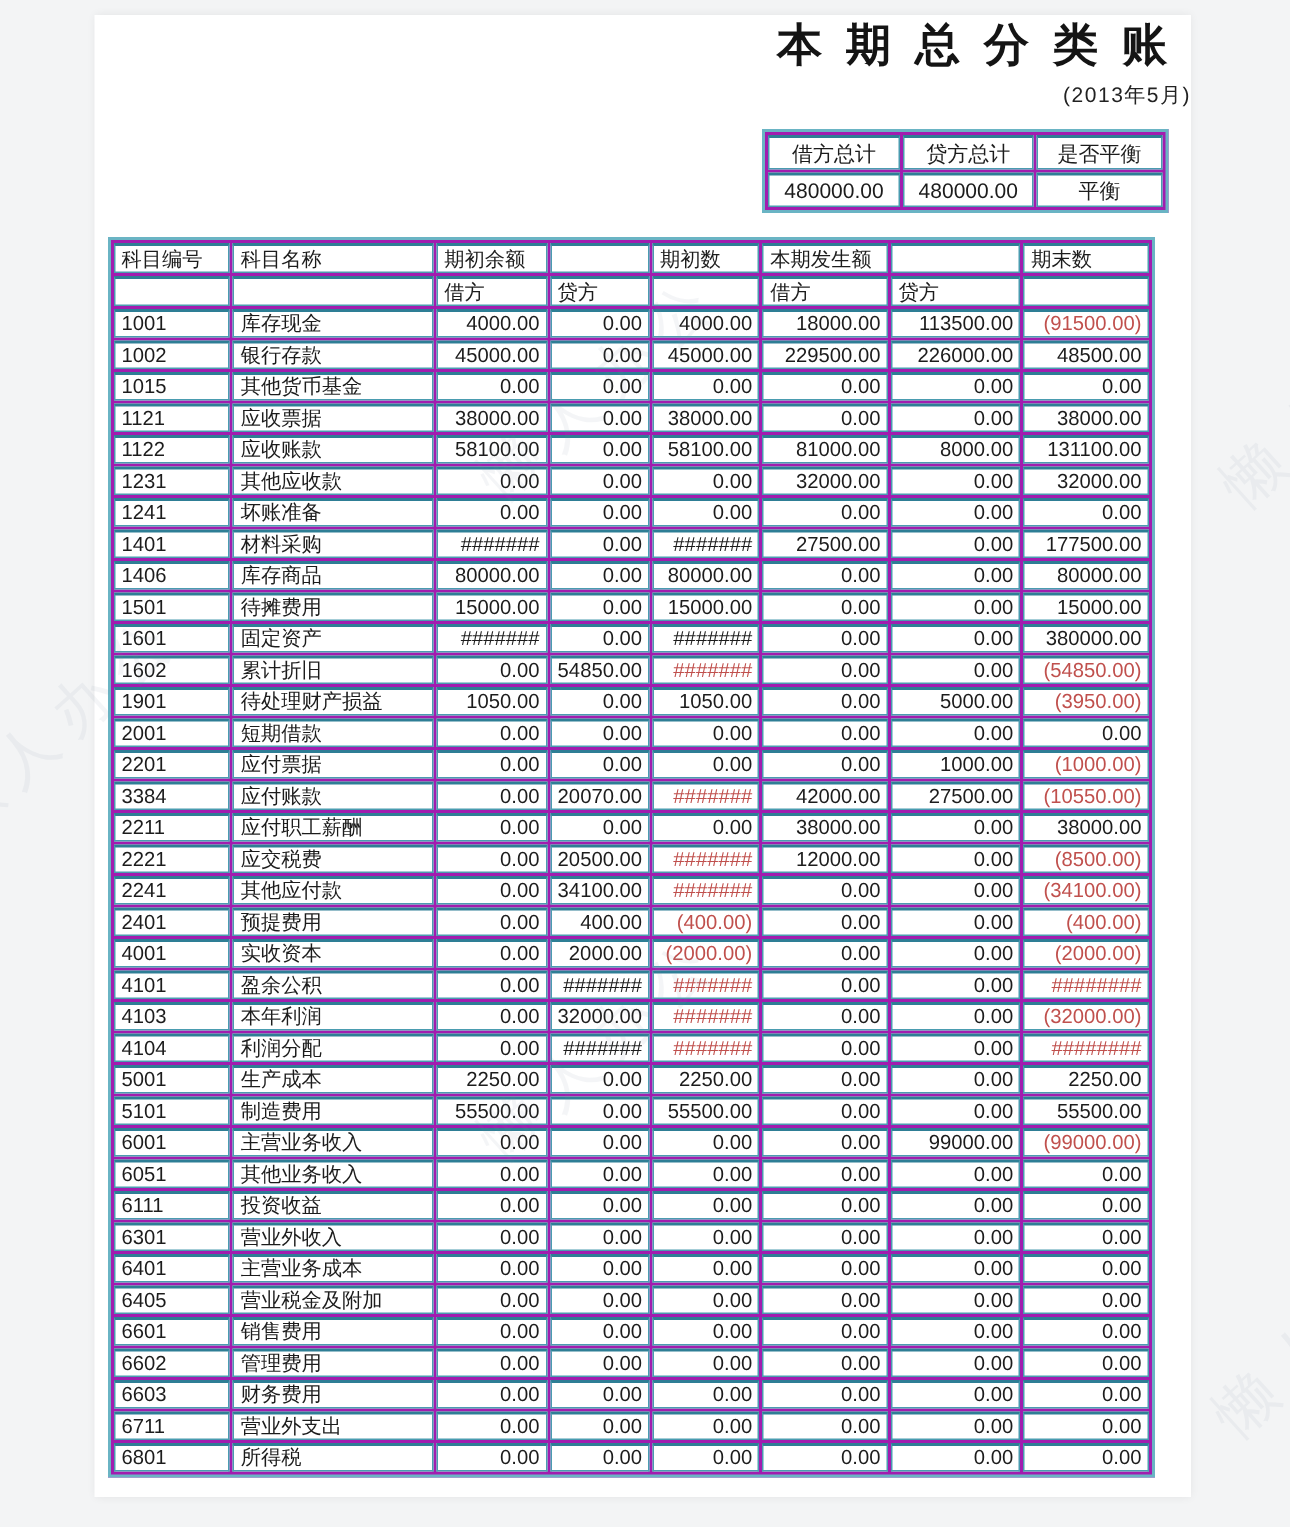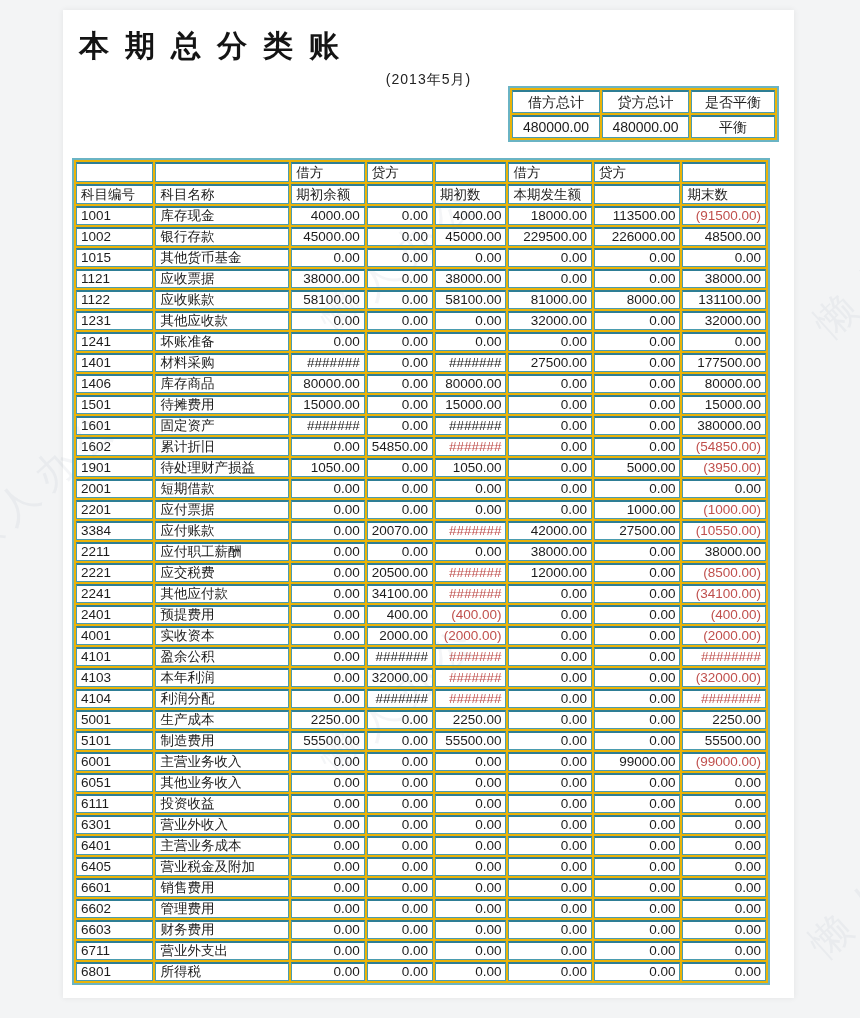--- a/index.html
+++ b/index.html
@@ -10,37 +10,36 @@
     color:#1c1c1c;
     position:relative;
     overflow:hidden;
   }
   .sheet{
     position:absolute;left:63px;top:10px;width:731px;height:988px;
     background:#ffffff;
     box-shadow:0 0 6px rgba(0,0,0,0.07);
   }
   .title{
-    margin-top:16px;
-    text-align:left;
+    text-align:right;
     font-size:30px;font-weight:700;
     letter-spacing:16px;text-indent:16px;
     color:#141414;
   }
   .subtitle{
-    text-align:center;
+    text-align:right;
     font-size:14px;
     letter-spacing:1px;
     margin-top:4px;
     color:#222;
   }
   
   table{border-collapse:separate;table-layout:fixed;}
   .xl{
-    background:#eab308;
+    background:#a21caf;
     border:2px solid #6ab4c4;
     border-spacing:2px;
   }
   .xl td,.xl th{
     background:#ffffff;
     border:1px solid #4a9cb0;
     border-top:2px solid #2e7e95;
     font-weight:normal;
     font-size:13.5px;
     overflow:hidden;white-space:nowrap;
@@ -104,39 +103,39 @@
         <col style="width:133px">
         <col style="width:73px">
         <col style="width:66px">
       <col style="width:71px">
         <col style="width:83px">
         <col style="width:86px">
         <col style="width:83px">
     </colgroup>
     <thead>
       <tr>
+        <th>科目编号</th>
+        <th>科目名称</th>
+        <th>期初余额</th>
+        <th></th>
+        <th>期初数</th>
+        <th>本期发生额</th>
+        <th></th>
+        <th>期末数</th>
+      </tr>
+      <tr>
         <th></th>
         <th></th>
         <th>借方</th>
         <th>贷方</th>
         <th></th>
         <th>借方</th>
         <th>贷方</th>
         <th></th>
       </tr>
-      <tr>
-        <th>科目编号</th>
-        <th>科目名称</th>
-        <th>期初余额</th>
-        <th></th>
-        <th>期初数</th>
-        <th>本期发生额</th>
-        <th></th>
-        <th>期末数</th>
-      </tr>
     </thead>
     <tbody>
         <tr>
           <td class="tl">1001</td>
           <td class="tl">库存现金</td>
           <td class="num">4000.00</td>
           <td class="num">0.00</td>
           <td class="num">4000.00</td>
           <td class="num">18000.00</td>
           <td class="num">113500.00</td>

